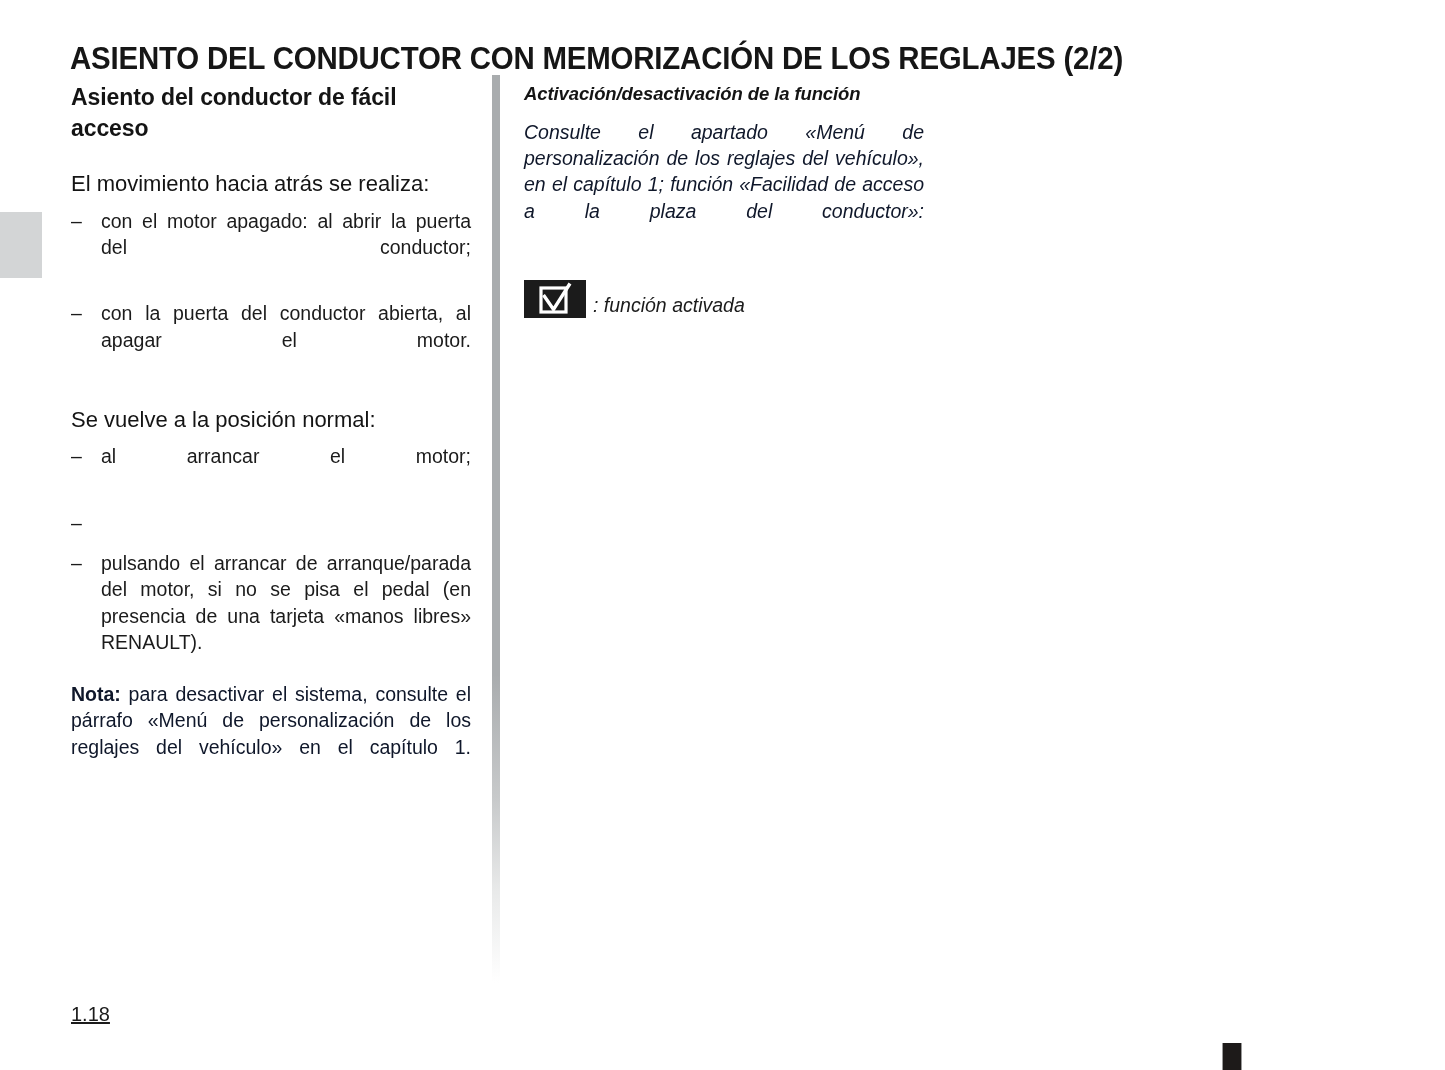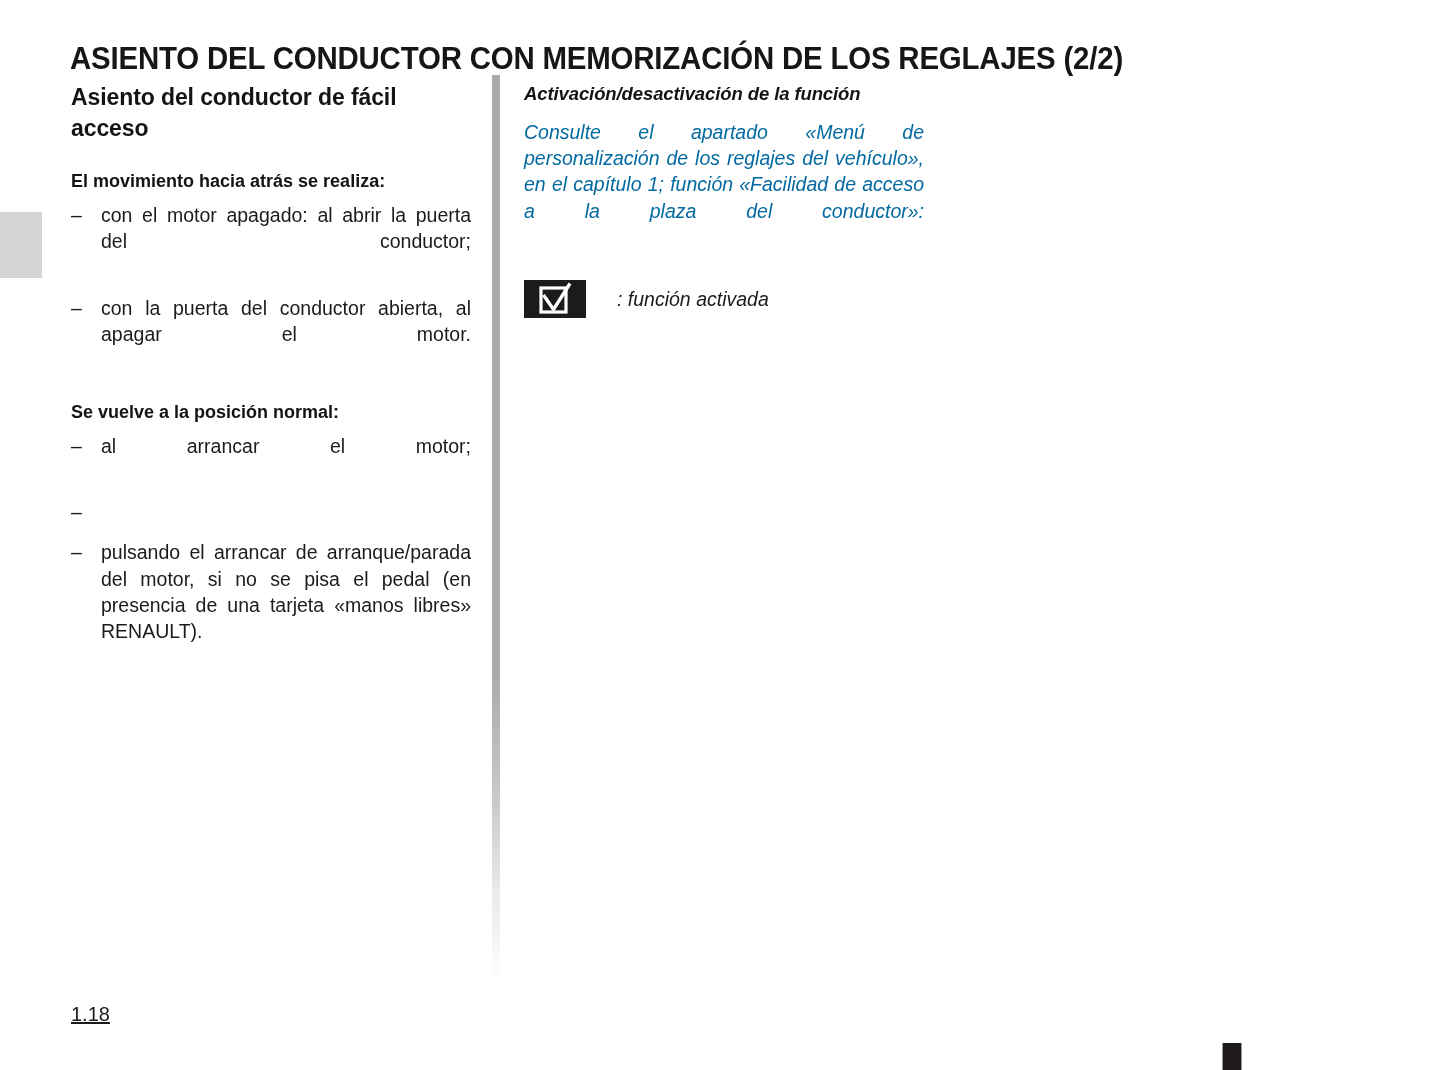--- a/index.html
+++ b/index.html
@@ -77,32 +77,32 @@
     color: #141414;
   }
   .col-right h2.section-head {
     font-size: 18.5px;
     line-height: 1.35;
     margin-bottom: 12px;
   }
 
   h3.sub-head {
     margin: 26px 0 9px 0;
-    font-size: 18px;
-    font-weight: bold;
+    font-size: 22px;
+    font-weight: normal;
     line-height: 1.34;
     color: #141414;
   }
 
   p.body-text {
     margin: 0 0 6px 0;
     font-size: 19.5px;
     line-height: 1.345;
     text-align: justify;
-    color: #0369a1;
+    color: #0f172a;
   }
 
   
   p.body-text::after {
     content: "";
     display: inline-block;
     width: 100%;
   }
 
   .dash-list {
@@ -133,23 +133,22 @@
     line-height: 1.345;
   }
 
   .note-p { margin-top: 22px; }
   .note-label { font-weight: bold; }
 
   
   .indicator-rows { margin-top: 30px; }
   .indicator-row {
     display: flex;
-    align-items: center;
+    align-items: flex-end;
     margin-bottom: 12px;
-    gap: 24px;
   }
   .indicator-icon {
     width: 62px;
     height: 38px;
     background: #1b1b1b;
     position: relative;
     flex: 0 0 auto;
     margin-right: 7px;
   }
   .indicator-icon svg {
@@ -224,20 +223,23 @@
     </li>
     <li>
       <span class="dash-marker">–</span>
     </li>
     <li>
       <span class="dash-marker">–</span>
       <span>pulsando el arrancar de arranque/parada del motor, si no se pisa el pedal (en presencia de una tarjeta «manos libres» RENAULT).</span>
     </li>
   </ul>
 
+  <p class="body-text note-p">
+    <span class="note-label">Nota:</span><span> para desactivar el sistema, consulte el párrafo «Menú de personalización de los reglajes del vehículo» en el capítulo 1.</span>
+  </p>
 
 </div>
 
 <div class="col col-right">
 
   <h2 class="section-head">Activación/desactivación de la función</h2>
 
   <p class="body-text">Consulte el apartado «Menú de personalización de los reglajes del vehículo», en el capítulo 1; función «Facilidad de acceso a la plaza del conductor»:</p>
 
   <div class="indicator-rows">

